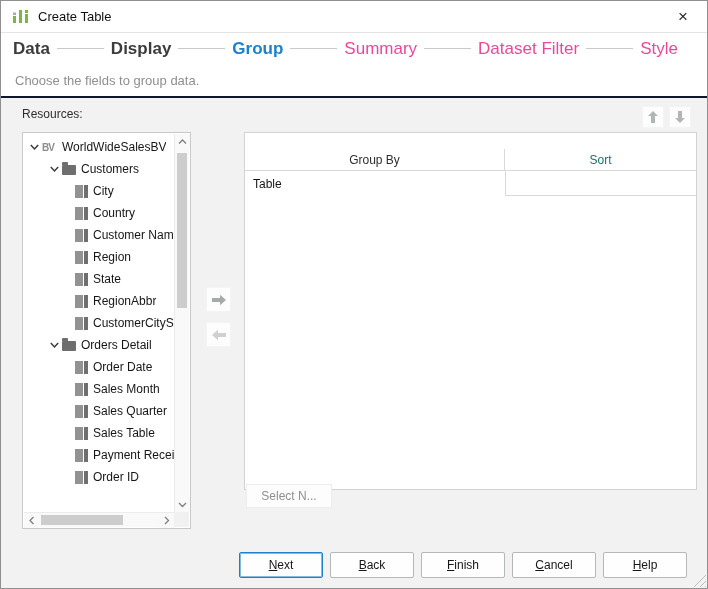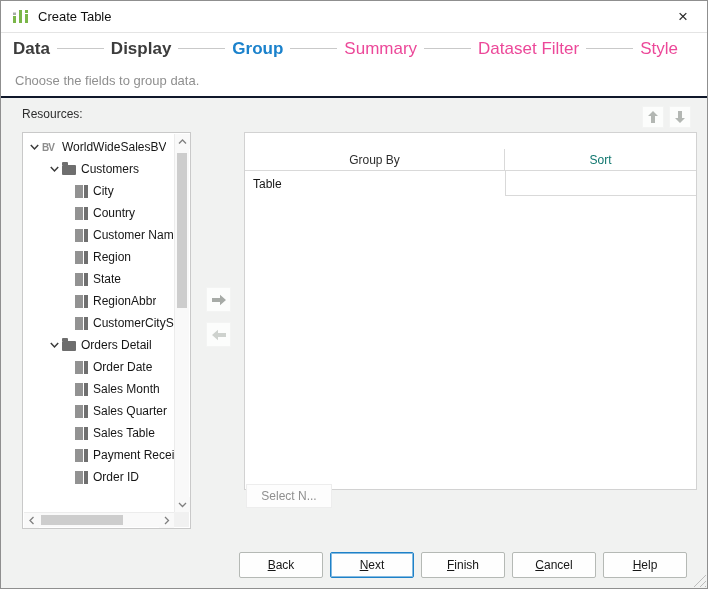--- a/index.html
+++ b/index.html
@@ -263,22 +263,22 @@
       </div>
       <div class="gt-row">
         <div class="gt-c1">Table</div>
         <div class="gt-c2"></div>
       </div>
     </div>
 
     <button class="select-n">Select N...</button>
 
     <div class="footer">
+        <button class="fbtn default"><u>N</u>ext</button>
         <button class="fbtn"><u>B</u>ack</button>
-        <button class="fbtn default"><u>N</u>ext</button>
         <button class="fbtn"><u>F</u>inish</button>
         <button class="fbtn"><u>C</u>ancel</button>
         <button class="fbtn"><u>H</u>elp</button>
       </div>
 
     <div class="grip"></div>
   </div>
 </div>
 
 </body></html>

